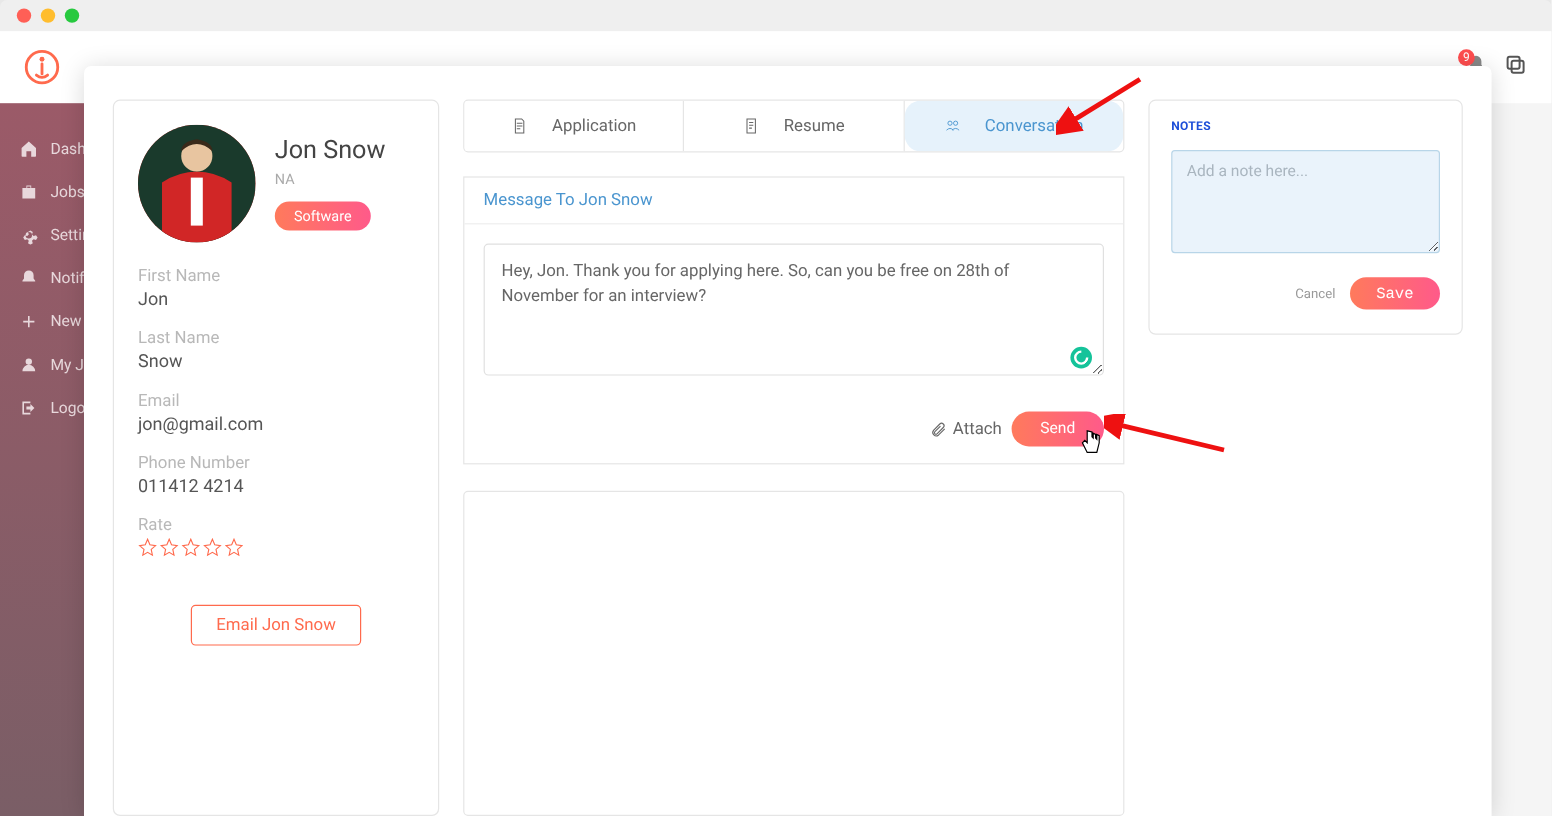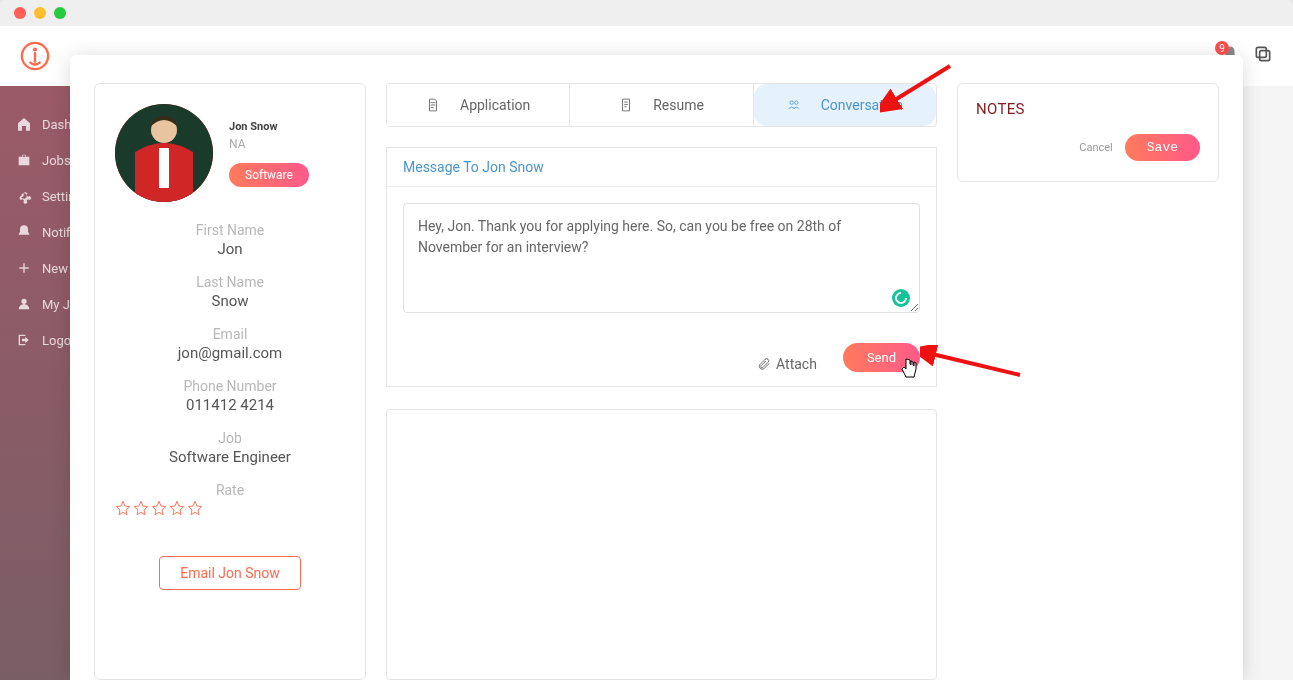--- a/index.html
+++ b/index.html
@@ -25,25 +25,25 @@
   .side-item svg { flex: 0 0 16px; width:16px; height:16px; fill: #e8d8dc; }
 
   
   .modal { position: absolute; top: 55px; left: 70px; right: 50px; bottom: 0; background: #fff; border-radius: 6px 6px 0 0; box-shadow: 0 2px 20px rgba(0,0,0,0.15); display: flex; padding: 28px 24px 0; gap: 20px; }
 
   
   .profile-card { flex: 0 0 272px; border: 1px solid #e5e5e5; border-radius: 6px; padding: 20px; }
   .profile-header { display: flex; align-items: center; gap: 16px; margin-bottom: 20px; }
   .avatar { width: 98px; height: 98px; border-radius: 50%; background: radial-gradient(circle at 50% 22%, #e8c9a8 0 15%, transparent 16%), linear-gradient(180deg,#d92a2a 46%, #c21f1f 100%); background-color:#18392b; overflow:hidden; position:relative; }
   .avatar svg { position:absolute; left:50%; top:50%; transform:translate(-50%,-50%); }
-  .profile-name { font-size: 11px; font-weight: 700; color: #444; }
+  .profile-name { font-size: 21px; font-weight: 400; color: #444; }
   .profile-sub { font-size: 12px; color: #aaa; margin-top: 4px; margin-bottom: 12px; }
   .pill { display:inline-block; background: linear-gradient(90deg,#ff7a5c,#ff5a8a); color:#fff; font-size:12px; padding: 5px 16px; border-radius: 20px; border:none; cursor:pointer; }
 
-  .field { margin-bottom: 16px; text-align: center; }
+  .field { margin-bottom: 16px; }
   .field-label { font-size: 14px; color: #b8b8b8; margin-bottom: 2px; }
   .field-value { font-size: 15px; color: #555; }
 
   .stars { display:flex; gap:2px; }
   .stars svg { width:16px; height:16px; fill:none; stroke:#ff6a4d; stroke-width:1.4; }
 
   .email-btn { display:block; margin: 40px auto 0; border: 1px solid #ff6a4d; color: #ff6a4d; background:#fff; padding: 8px 20px; border-radius: 4px; font-size: 14px; cursor:pointer; }
 
   
   .center-col { flex: 1 1 auto; display:flex; flex-direction:column; }
@@ -54,30 +54,30 @@
   .tab svg { width:14px; height:14px; fill: currentColor; }
 
   .message-box { margin-top: 20px; border: 1px solid #e5e5e5; border-radius: 0; }
   .message-header { padding: 11px 16px; font-size: 14px; color: #4a95cf; border-bottom: 1px solid #eee; }
   .message-body { padding: 16px; }
   .message-textarea { width:100%; min-height: 110px; border:1px solid #e0e0e0; border-radius:4px; padding:12px 14px; font-size:14px; color:#666; resize:vertical; font-family:inherit; line-height:1.5; position:relative; }
   .textarea-wrap { position:relative; }
   .grammarly { position:absolute; right:10px; bottom:10px; width:18px; height:18px; border-radius:50%; background:#15c39a; display:flex; align-items:center; justify-content:center; }
   .grammarly::after { content:""; width:8px; height:8px; border:2px solid #fff; border-radius:50%; border-top-color:transparent; transform:rotate(45deg); }
 
-  .message-actions { display:flex; justify-content:flex-end; align-items:flex-end; gap:26px; padding: 10px 16px 14px; }
+  .message-actions { display:flex; justify-content:flex-end; align-items:center; gap:8px; padding: 10px 16px 14px; }
   .attach { display:flex; align-items:center; gap:5px; color:#666; font-size:14px; cursor:pointer; }
   .attach svg { width:14px; height:14px; fill:#666; }
   .send-btn { background: linear-gradient(90deg,#ff7a5c,#ff5a8a); color:#fff; border:none; padding: 7px 24px; border-radius: 20px; font-size:13px; cursor:pointer; }
 
   .empty-panel { margin-top: 22px; flex:1; border:1px solid #e5e5e5; border-radius:4px; }
 
   
   .notes-card { flex: 0 0 262px; border:1px solid #e5e5e5; border-radius:6px; padding: 16px 18px 20px; align-self:flex-start; }
-  .notes-title { color:#7f1d1d; font-size:15px; font-weight:400; letter-spacing:0.3px; margin-bottom:14px; }
+  .notes-title { color:#1d4ed8; font-size:10px; font-weight:700; letter-spacing:0.3px; margin-bottom:14px; }
   .notes-textarea { width:100%; height: 86px; background:#eaf3fb; border:1px solid #b8d5e8; border-radius:3px; padding:10px 12px; font-size:13px; color:#666; resize:vertical; font-family:inherit; }
   .notes-textarea::placeholder { color:#a9b5bf; }
   .notes-actions { display:flex; justify-content:flex-end; align-items:center; gap:12px; margin-top:16px; }
   .cancel-link { color:#999; font-size:11px; cursor:pointer; background:none; border:none; }
   .save-btn { background: linear-gradient(90deg,#ff7a5c,#ff5a8a); color:#fff; border:none; padding:6px 22px; border-radius:20px; font-size:13px; cursor:pointer;font-family:Liberation Mono, monospace; }
 
   
   .arrow { position:absolute; pointer-events:none; }
   .cursor-hand { position:absolute; left: 898px; top: 357px; pointer-events:none; }
 
@@ -194,24 +194,20 @@
       </div>
     <div class="field">
         <div class="field-label">Email</div>
         <div class="field-value">jon@gmail.com</div>
       </div>
     <div class="field">
         <div class="field-label">Phone Number</div>
         <div class="field-value">011412 4214</div>
       </div>
     <div class="field">
-        <div class="field-label">Job</div>
-        <div class="field-value">Software Engineer</div>
-      </div>
-    <div class="field">
       <div class="field-label">Rate</div>
       <div class="stars">
         <svg viewBox="0 0 24 24">
             <path d="M12 2l2.9 6.9L22 10l-5.5 4.8L18 22l-6-3.6L6 22l1.5-7.2L2 10l7.1-1.1z"></path>
           </svg>
         <svg viewBox="0 0 24 24">
             <path d="M12 2l2.9 6.9L22 10l-5.5 4.8L18 22l-6-3.6L6 22l1.5-7.2L2 10l7.1-1.1z"></path>
           </svg>
         <svg viewBox="0 0 24 24">
             <path d="M12 2l2.9 6.9L22 10l-5.5 4.8L18 22l-6-3.6L6 22l1.5-7.2L2 10l7.1-1.1z"></path>
@@ -269,20 +265,21 @@
         </div>
         <button class="send-btn">Send</button>
       </div>
     </div>
 
     <div class="empty-panel"></div>
   </div>
 
   <div class="notes-card">
     <div class="notes-title">NOTES</div>
+    <textarea class="notes-textarea" placeholder="Add a note here..." style=""></textarea>
     <div class="notes-actions">
       <button class="cancel-link">Cancel</button>
       <button class="save-btn">Save</button>
     </div>
   </div>
 </div>
 
 <svg class="arrow" style="left:880px; top:58px;" width="80" height="55">
   <defs>
       <marker id="ah1" markerWidth="10" markerHeight="10" refX="2" refY="3" orient="auto">

